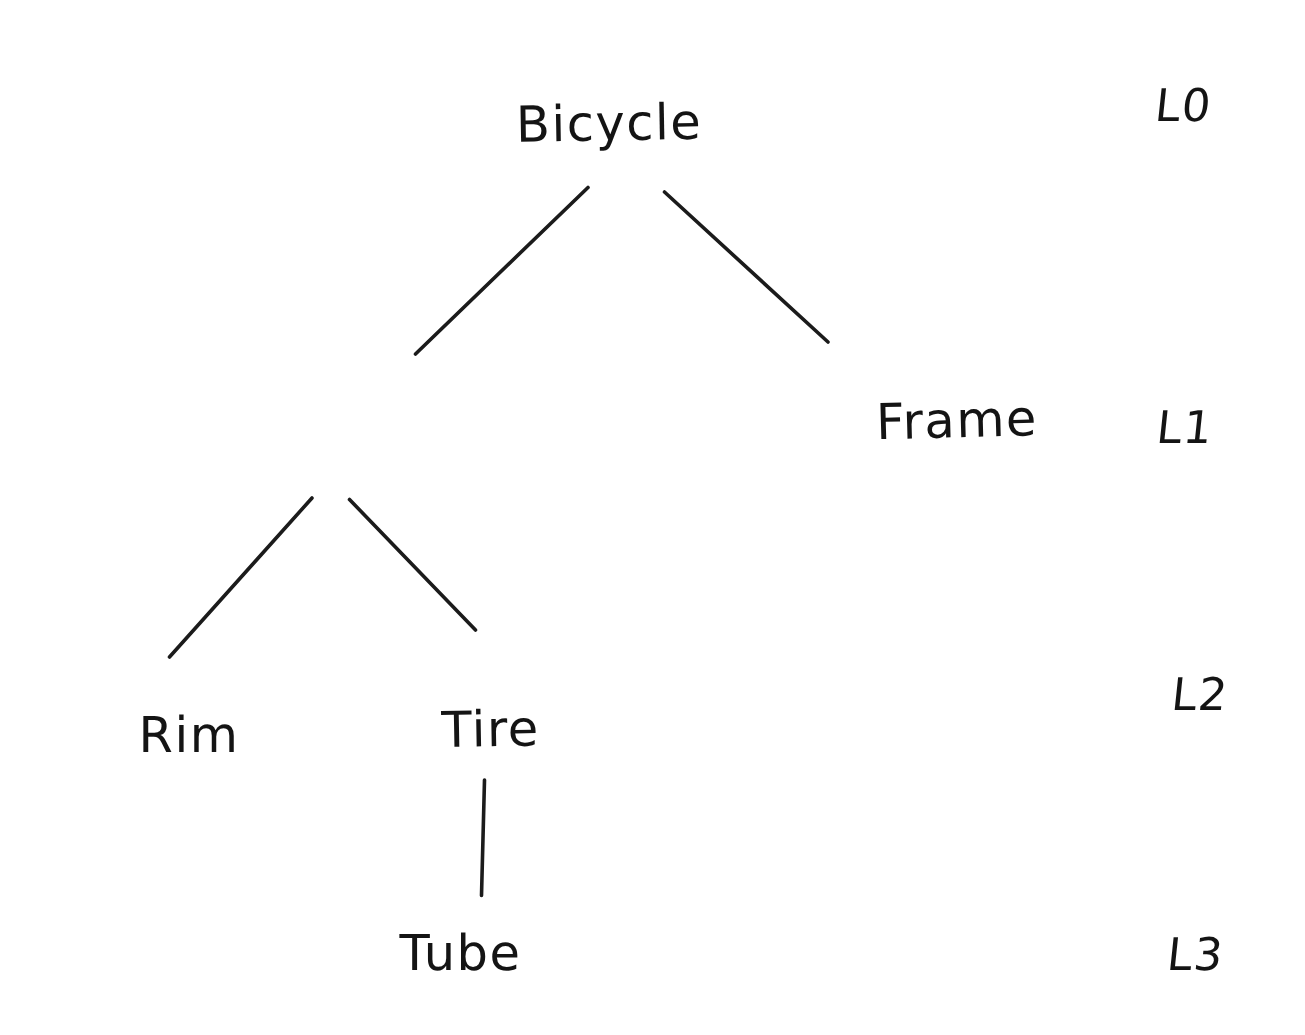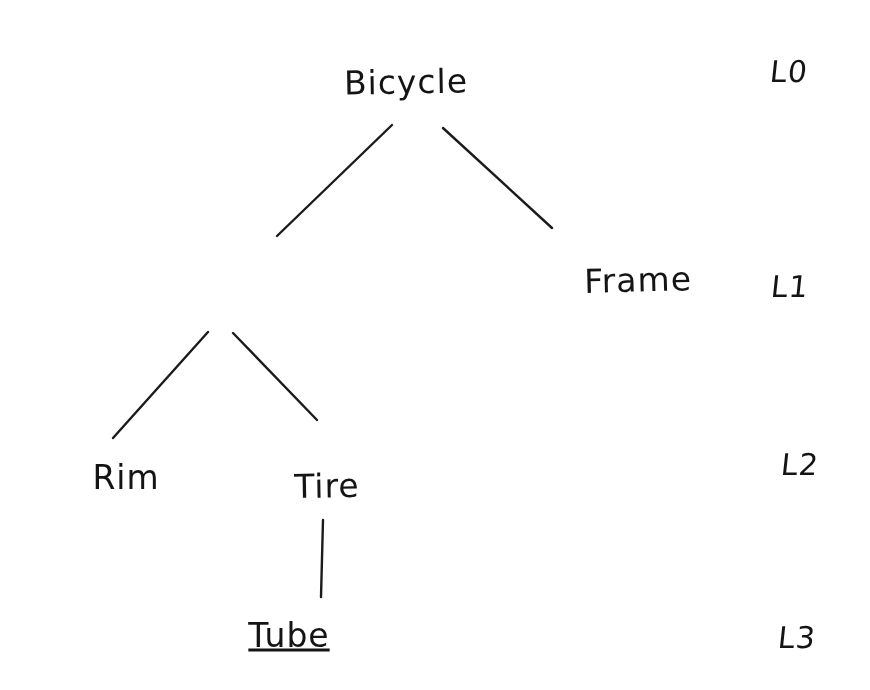--- a/index.html
+++ b/index.html
@@ -60,25 +60,25 @@
     <line x1="208" y1="332" x2="113" y2="438"></line>
     <line x1="233" y1="333" x2="317" y2="420"></line>
     <line x1="323" y1="520" x2="321" y2="597"></line>
   </svg>
 
   <div class="node tilt-a" style="left:406px; top:82px;">Bicycle</div>
 
 
   <div class="node tilt-b" style="left:638px; top:280px;">Frame</div>
 
-  <div class="node" style="left:126px; top:477px;">Rim</div>
+  <div class="node" style="left:126px; top:490px;">Rim</div>
 
   <div class="node tilt-a" style="left:327px; top:486px;">Tire</div>
 
-  <div class="node" style="left:289px; top:635px;text-decoration:underline;">Tube</div>
+  <div class="node" style="left:307px; top:635px;">Tube</div>
 
   <div class="level-label" style="left:789px; top:71px;">L0</div>
 
   <div class="level-label" style="left:790px; top:286px;">L1</div>
 
   <div class="level-label" style="left:800px; top:464px;">L2</div>
 
   <div class="level-label" style="left:797px; top:637px;">L3</div>
 
 </div>

